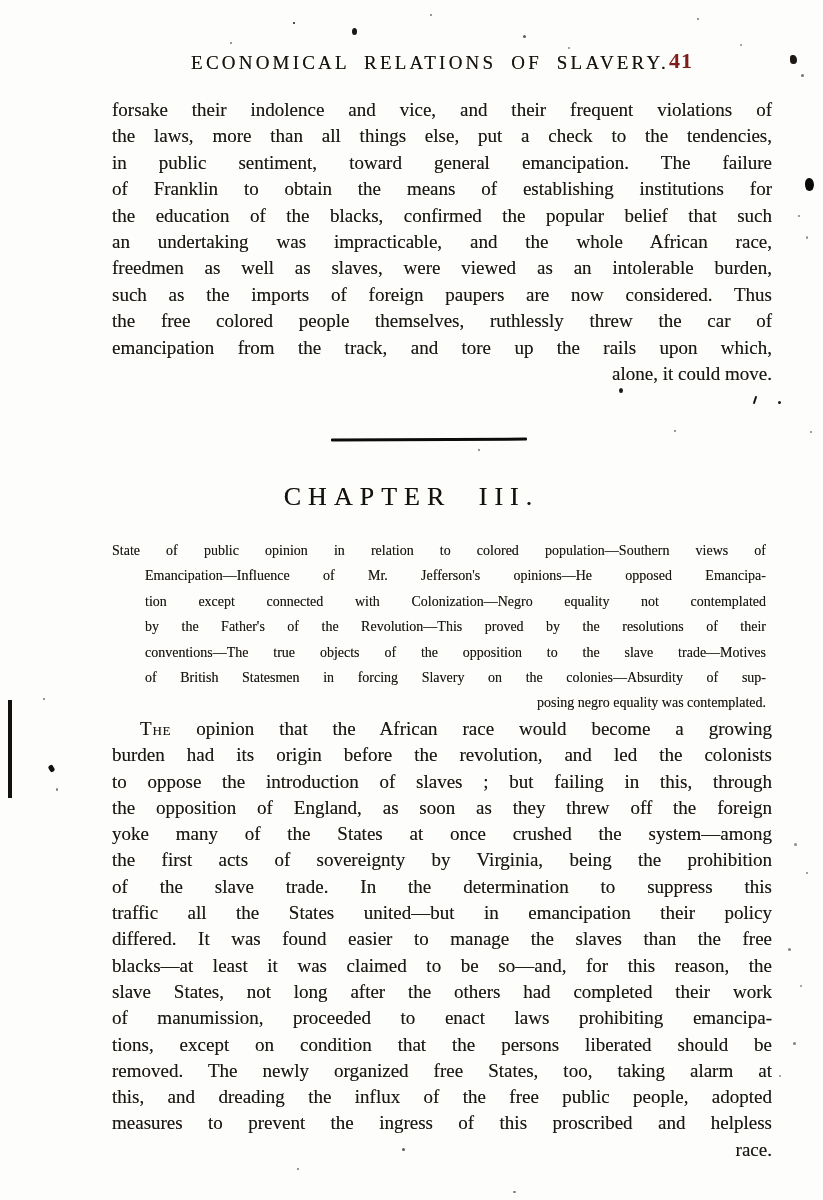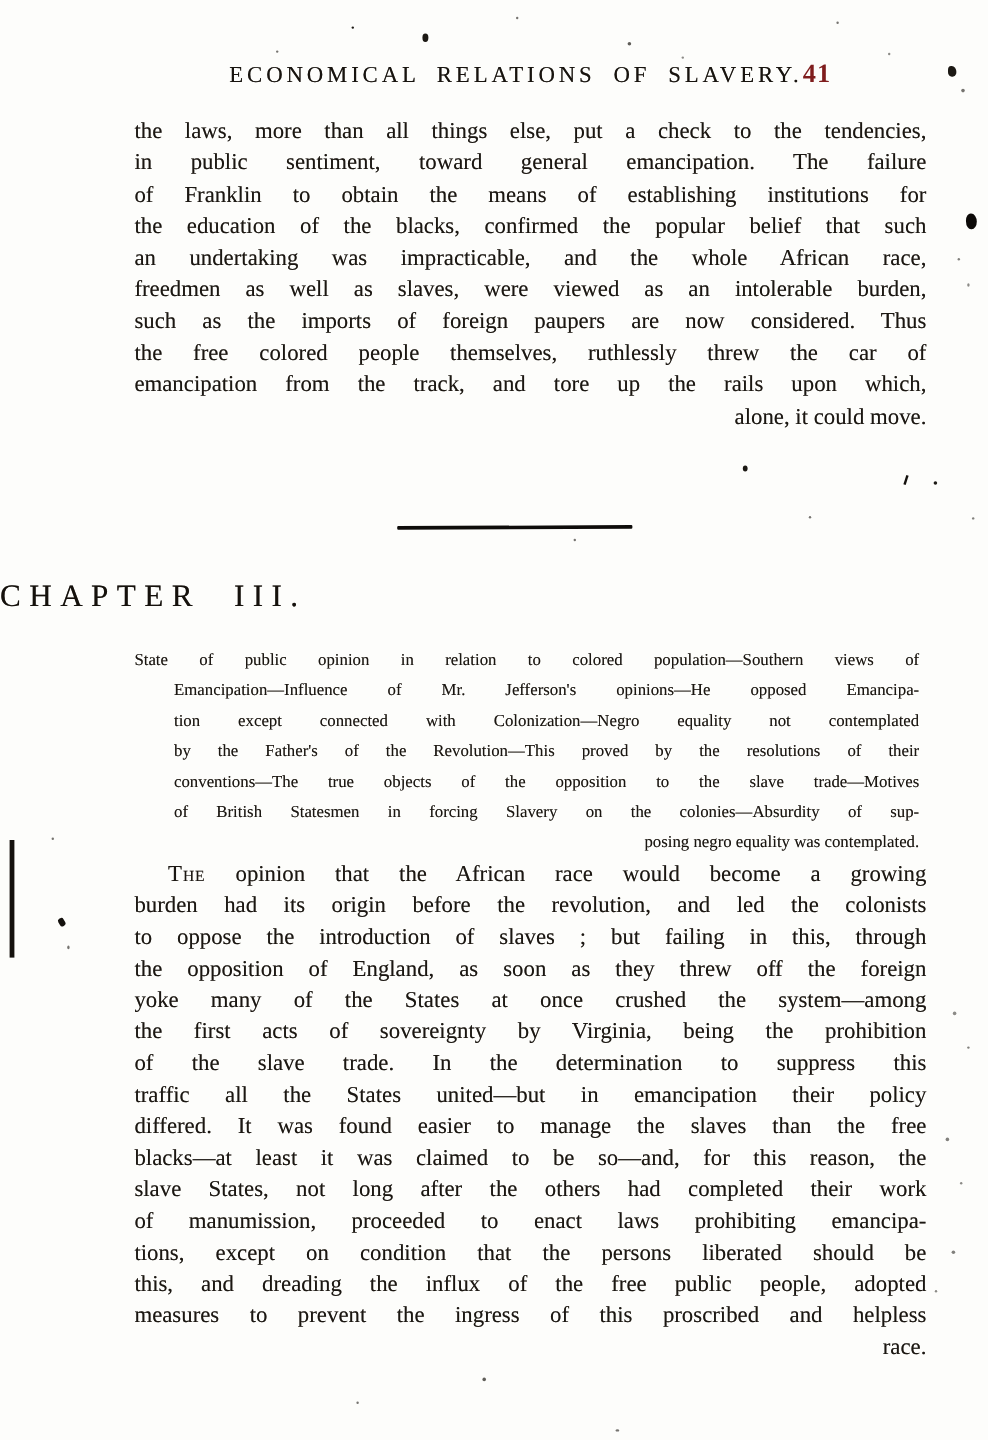--- a/index.html
+++ b/index.html
@@ -43,39 +43,40 @@
   
   .rule {
     position:absolute; top:438px; left:331px; width:196px; height:3px;
     background:#0e0c0a; border-radius:1px;
     transform:rotate(-0.25deg);
   }
 
   
   .chapter {
     position:absolute; top:482px; left:0; width:823px;
-    text-align:left; font-size:26px; letter-spacing:7px; word-spacing:14px;
+    text-align:center; font-size:26px; letter-spacing:7px; word-spacing:14px;
     color:#15110c; text-shadow:0 0 0.5px rgba(20,15,10,0.6);
   }
 
   
   .speck { position:absolute; background:#1c1914; border-radius:50%; }
   .streak { position:absolute; background:#14110d; }
 </style>
 </head>
 <body>
 
 <div class="page">
 
   <div class="header-row">
     <span class="running-header">ECONOMICAL RELATIONS OF SLAVERY.</span>
     <span class="page-number">41</span>
   </div>
 
   <div class="block para1">
+    <div class="jline">forsake their indolence and vice, and their frequent violations of</div>
     <div class="jline">the laws, more than all things else, put a check to the tendencies,</div>
     <div class="jline">in public sentiment, toward general emancipation. The failure</div>
     <div class="jline">of Franklin to obtain the means of establishing institutions for</div>
     <div class="jline">the education of the blacks, confirmed the popular belief that such</div>
     <div class="jline">an undertaking was impracticable, and the whole African race,</div>
     <div class="jline">freedmen as well as slaves, were viewed as an intolerable burden,</div>
     <div class="jline">such as the imports of foreign paupers are now considered. Thus</div>
     <div class="jline">the free colored people themselves, ruthlessly threw the car of</div>
     <div class="jline">emancipation from the track, and tore up the rails upon which,</div>
     <div class="lline">alone, it could move.</div>
@@ -102,20 +103,21 @@
     <div class="jline">the opposition of England, as soon as they threw off the foreign</div>
     <div class="jline">yoke many of the States at once crushed the system—among</div>
     <div class="jline">the first acts of sovereignty by Virginia, being the prohibition</div>
     <div class="jline">of the slave trade. In the determination to suppress this</div>
     <div class="jline">traffic all the States united—but in emancipation their policy</div>
     <div class="jline">differed. It was found easier to manage the slaves than the free</div>
     <div class="jline">blacks—at least it was claimed to be so—and, for this reason, the</div>
     <div class="jline">slave States, not long after the others had completed their work</div>
     <div class="jline">of manumission, proceeded to enact laws prohibiting emancipa-</div>
     <div class="jline">tions, except on condition that the persons liberated should be</div>
+    <div class="jline">removed. The newly organized free States, too, taking alarm at</div>
     <div class="jline">this, and dreading the influx of the free public people, adopted</div>
     <div class="jline">measures to prevent the ingress of this proscribed and helpless</div>
     <div class="lline">race.</div>
   </div>
 
   <span class="speck" style="left:352px; top:28px; width:5px; height:7px;"></span>
   <span class="speck" style="left:293px; top:22px; width:2px; height:2px;"></span>
   <span class="speck" style="left:230px; top:42px; width:2px; height:2px; opacity:.6;"></span>
   <span class="speck" style="left:430px; top:14px; width:2px; height:2px; opacity:.6;"></span>
   <span class="speck" style="left:523px; top:35px; width:3px; height:3px; opacity:.7;"></span>

